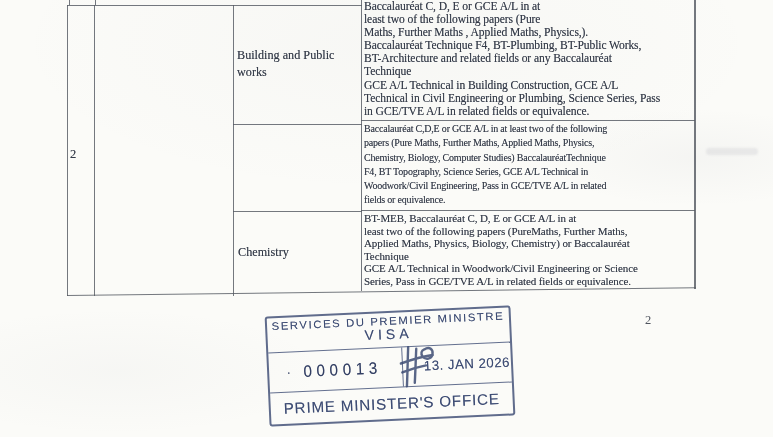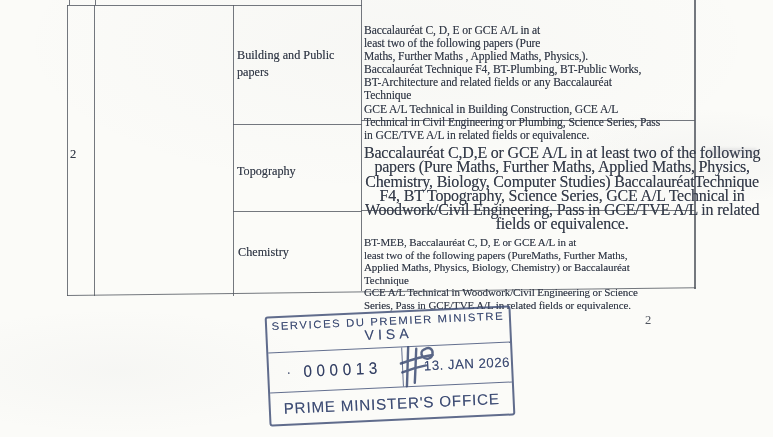--- a/index.html
+++ b/index.html
@@ -32,23 +32,23 @@
   .h-bottom{left:67px; top:295px;width:629px;height:1.4px;
             transform:rotate(-0.7deg);transform-origin:left center;}
   
   .cell{position:absolute;text-shadow:0 0 .4px rgba(52,59,73,.55);}
   .row-num{left:70px;top:147px;font-size:12.5px;}
   .field{left:99px;top:110px;width:140px;font-size:12.3px;line-height:15.5px;white-space:pre-line;}
   .spec{font-size:12.2px;line-height:16.5px;}
   .spec-0{left:237px;top:47px;width:112px;}
   .spec-1{left:237px;top:163px;width:118px;}
   .spec-2{left:238px;top:244px;width:118px;}
-  .req{left:364px;white-space:pre;letter-spacing:-0.1px;margin-top:24px;}
+  .req{left:364px;white-space:pre;letter-spacing:-0.1px;}
   .req-0{top:0px;  font-size:11.6px;line-height:13.1px;}
-  .req-1{top:122px;font-size:16px;line-height:14.3px;letter-spacing:-0.2px;text-align:center;}
+  .req-1{top:122px;font-size:10px;line-height:14.3px;letter-spacing:-0.2px;}
   .req-2{top:212px;font-size:11px;line-height:12.6px;}
   .pagenum{position:absolute;left:645px;top:313px;font-size:12.5px;color:#4f545e;}
   .smudge{position:absolute;left:706px;top:148px;width:52px;height:7px;
           background:rgba(120,126,138,.12);border-radius:4px;filter:blur(1px);}
   
   .stamp{
     position:absolute;left:267px;top:311px;width:246px;height:110px;
     transform:rotate(-2.6deg);
     border:2px solid rgba(61,76,116,.82);
     border-radius:3px;
@@ -86,22 +86,21 @@
   <div class="bl h-top"></div>
   <div class="bl h-spec1"></div>
   <div class="bl h-req1"></div>
   <div class="bl h-spec2"></div>
   <div class="bl h-req2"></div>
   <div class="bl h-bottom"></div>
 
   <div class="cell row-num">2</div>
 
 
-  <div class="cell spec spec-0">Building and Public papers</div>
-  <div class="cell spec spec-1">Topography</div>
+  <div class="cell spec spec-0">Building and Public works</div>
   <div class="cell spec spec-2">Chemistry</div>
 
   <div class="cell req req-0">Baccalauréat C, D, E or GCE A/L in at
 least two of the following papers (Pure
 Maths, Further Maths , Applied Maths, Physics,).
 Baccalauréat Technique F4, BT-Plumbing, BT-Public Works,
 BT-Architecture and related fields or any Baccalauréat
 Technique
 GCE A/L Technical in Building Construction, GCE A/L
 Technical in Civil Engineering or Plumbing, Science Series, Pass

